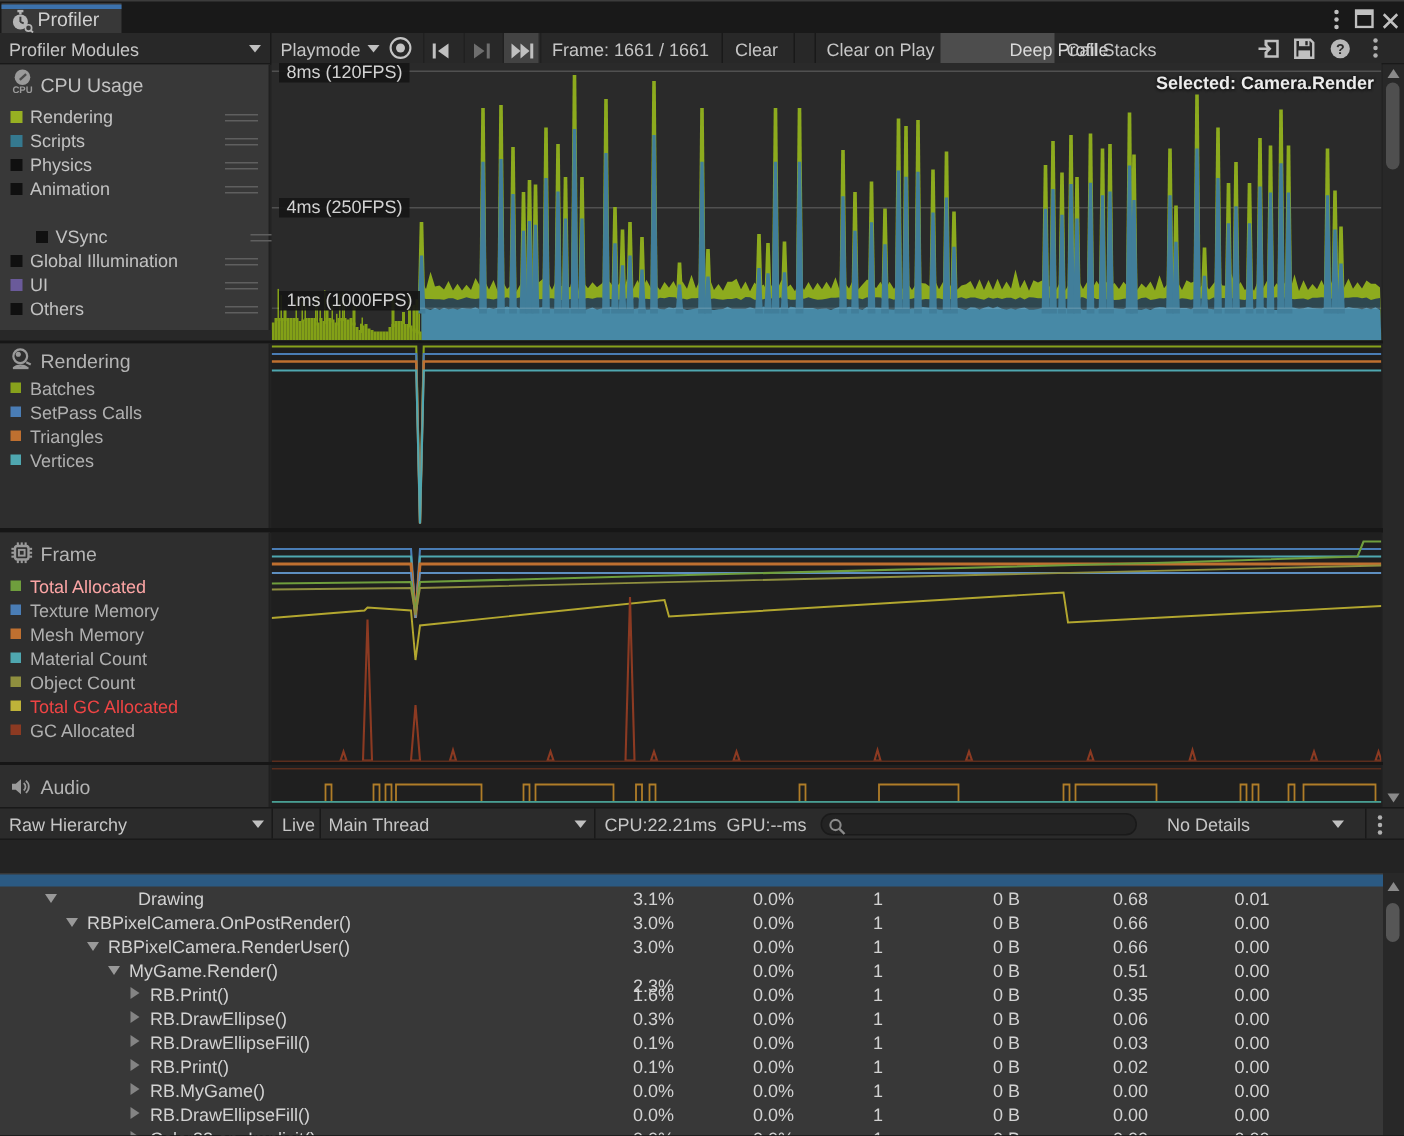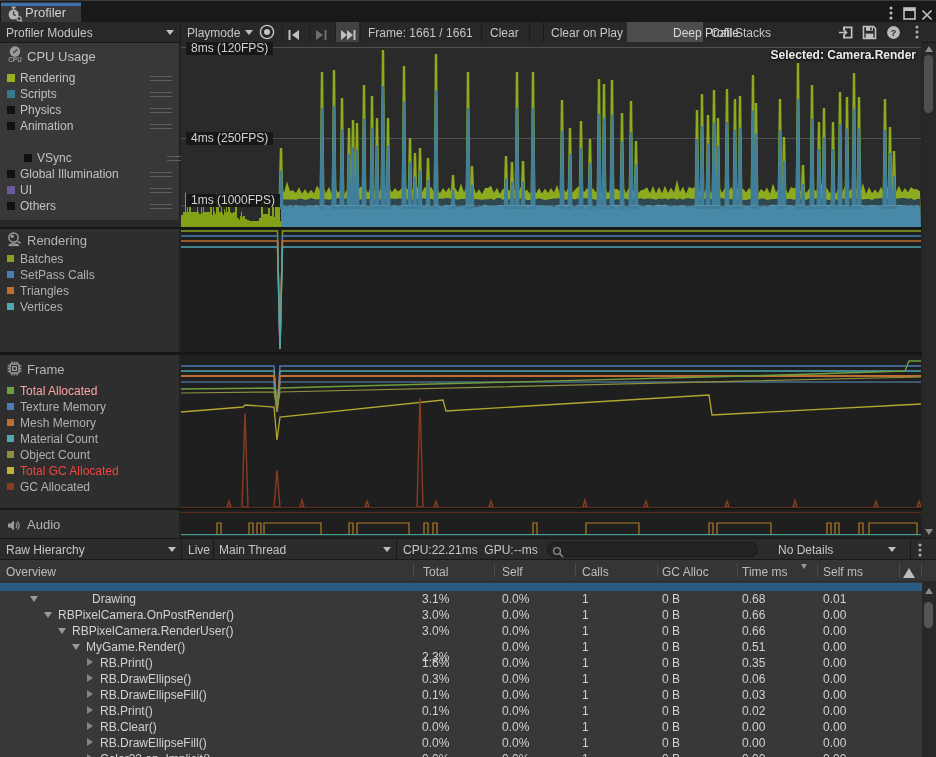--- a/index.html
+++ b/index.html
@@ -549,39 +549,20 @@
         </svg></div>
       <div class="abs txt" style="left:778px;top:4px;">No Details</div>
       <div class="abs dd-arrow" style="left:888px;top:8px;"></div>
       <div class="sep-v" style="left:910px;top:0;height:20px;"></div>
       <div class="abs" style="left:918px;top:4px;"><svg width="4" height="14" viewBox="0 0 4 14">
           <circle cx="2" cy="2" r="1.5" fill="#b0b0b0"></circle>
           <circle cx="2" cy="7" r="1.5" fill="#b0b0b0"></circle>
           <circle cx="2" cy="12" r="1.5" fill="#b0b0b0"></circle>
         </svg></div>
     </div>
-    <div class="abs" style="left:0;top:560px;width:936px;height:22px;background:#353535;border-bottom:1px solid #282828;">
-      <div class="tbl-sep" style="left:413px;"></div>
-      <div class="tbl-sep" style="left:494px;"></div>
-      <div class="tbl-sep" style="left:575px;"></div>
-      <div class="tbl-sep" style="left:657px;"></div>
-      <div class="tbl-sep" style="left:737px;"></div>
-      <div class="tbl-sep" style="left:817px;"></div>
-      <div class="tbl-sep" style="left:899px;"></div>
-      <div class="tbl-sep" style="left:921px;"></div>
-      <div class="abs txt" style="left:6px;top:5px;color:#bdbdbd;">Overview</div>
-      <div class="abs txt" style="left:423px;top:5px;color:#bdbdbd;">Total</div>
-      <div class="abs txt" style="left:502px;top:5px;color:#bdbdbd;">Self</div>
-      <div class="abs txt" style="left:582px;top:5px;color:#bdbdbd;">Calls</div>
-      <div class="abs txt" style="left:662px;top:5px;color:#bdbdbd;">GC Alloc</div>
-      <div class="abs txt" style="left:742px;top:5px;color:#bdbdbd;">Time ms</div>
-      <div class="abs txt" style="left:823px;top:5px;color:#bdbdbd;">Self ms</div>
-      <div class="abs" style="left:801px;top:4px;width:0;height:0;border-left:3.5px solid transparent;border-right:3.5px solid transparent;border-top:5px solid #9a9a9a;"></div>
-      <div class="abs" style="left:903px;top:8px;width:0;height:0;border-left:6px solid transparent;border-right:6px solid transparent;border-bottom:10px solid #bdbdbd;"></div>
-    </div>
     <div class="abs" style="left:0;top:582px;width:922px;height:175px;background:#383838;overflow:hidden;">
       <div class="abs" style="left:0;top:1px;width:922px;height:8px;background:#2b5a83;"></div>
       <div class="abs" style="left:0;top:9px;width:922px;height:16px;">
         <div class="abs" style="left:30px;top:5px;width:0;height:0;border-left:4.5px solid transparent;border-right:4.5px solid transparent;border-top:6px solid #999;"></div>
         <div class="row-tx" style="left:44px;top:1px;margin-left:48px;">Drawing</div>
         <div class="row-tx" style="left:422px;top:1px;">3.1%</div>
         <div class="row-tx" style="left:502px;top:1px;">0.0%</div>
         <div class="row-tx" style="left:582px;top:1px;">1</div>
         <div class="row-tx" style="left:662px;top:1px;">0 B</div>
         <div class="row-tx" style="left:742px;top:1px;">0.68</div>
@@ -652,21 +633,21 @@
         <div class="row-tx" style="left:100px;top:1px;">RB.Print()</div>
         <div class="row-tx" style="left:422px;top:1px;">0.1%</div>
         <div class="row-tx" style="left:502px;top:1px;">0.0%</div>
         <div class="row-tx" style="left:582px;top:1px;">1</div>
         <div class="row-tx" style="left:662px;top:1px;">0 B</div>
         <div class="row-tx" style="left:742px;top:1px;">0.02</div>
         <div class="row-tx" style="left:823px;top:1px;">0.00</div>
       </div>
       <div class="abs" style="left:0;top:137px;width:922px;height:16px;">
         <div class="abs" style="left:87px;top:3px;width:0;height:0;border-top:4.5px solid transparent;border-bottom:4.5px solid transparent;border-left:6px solid #848484;"></div>
-        <div class="row-tx" style="left:100px;top:1px;">RB.Clear()</div>
+        <div class="row-tx" style="left:100px;top:1px;">RB.MyGame()</div>
         <div class="row-tx" style="left:422px;top:1px;">0.0%</div>
         <div class="row-tx" style="left:502px;top:1px;">0.0%</div>
         <div class="row-tx" style="left:582px;top:1px;">1</div>
         <div class="row-tx" style="left:662px;top:1px;">0 B</div>
         <div class="row-tx" style="left:742px;top:1px;">0.00</div>
         <div class="row-tx" style="left:823px;top:1px;">0.00</div>
       </div>
       <div class="abs" style="left:0;top:153px;width:922px;height:16px;">
         <div class="abs" style="left:87px;top:3px;width:0;height:0;border-top:4.5px solid transparent;border-bottom:4.5px solid transparent;border-left:6px solid #848484;"></div>
         <div class="row-tx" style="left:100px;top:1px;">RB.DrawEllipseFill()</div>

